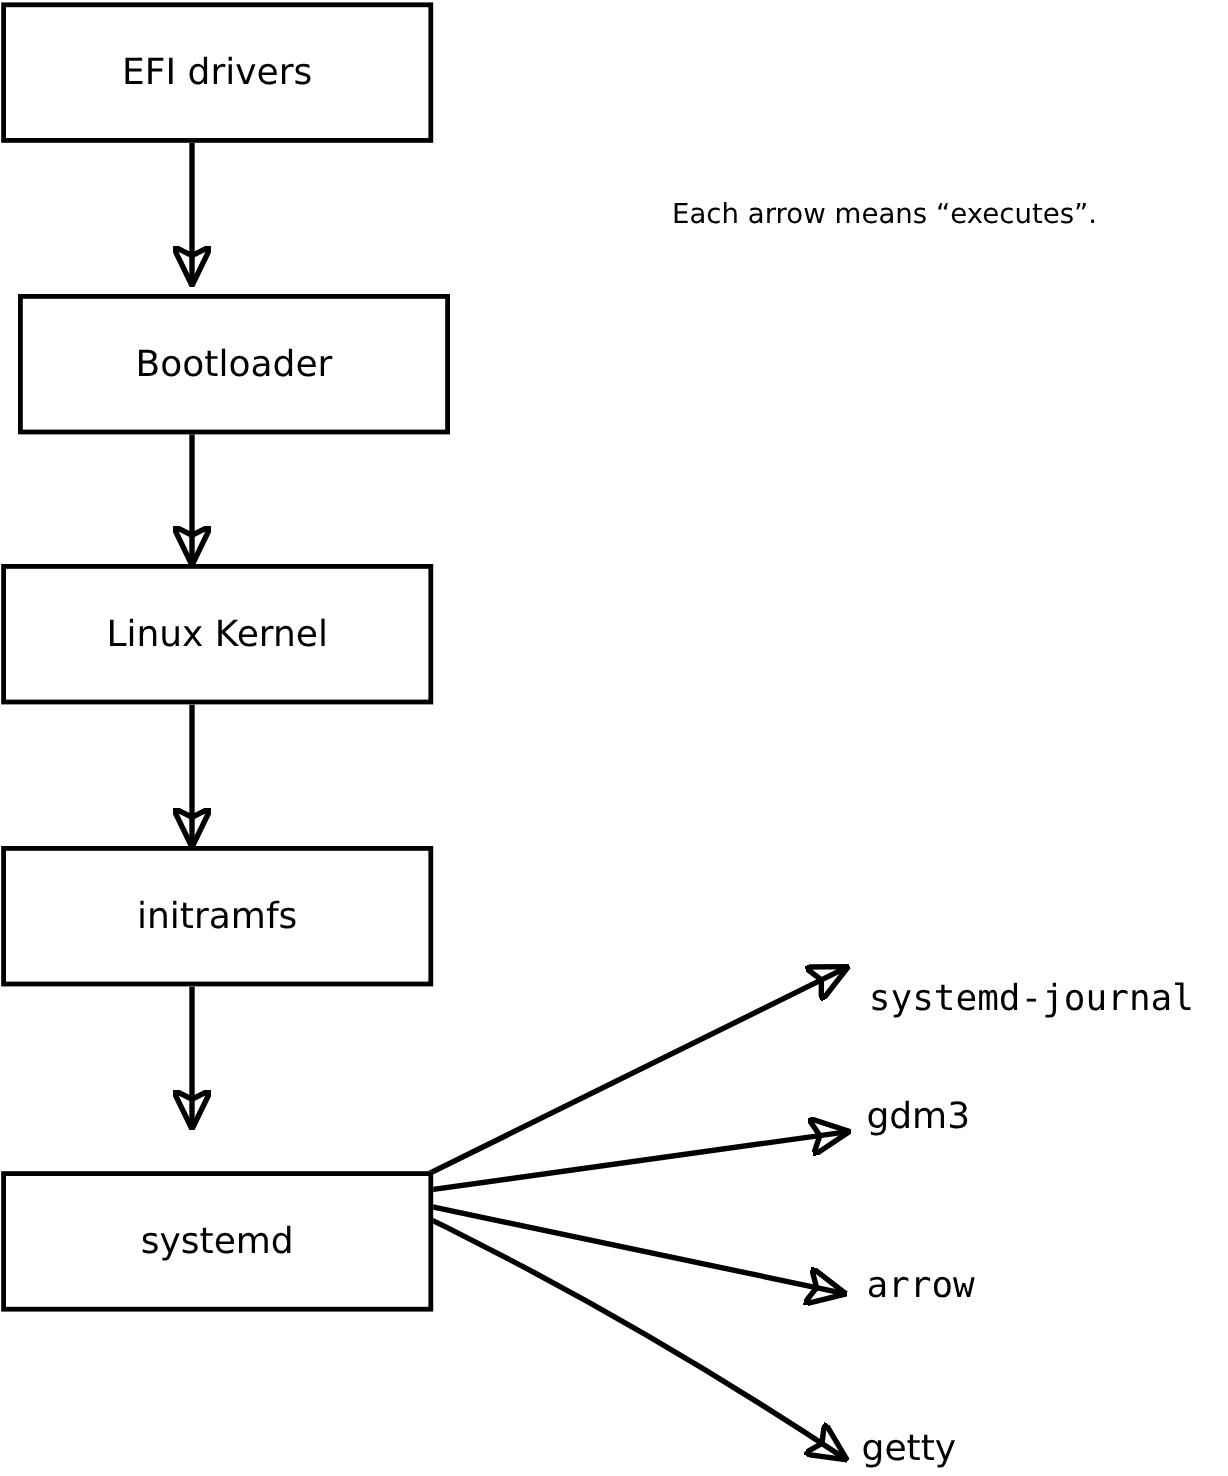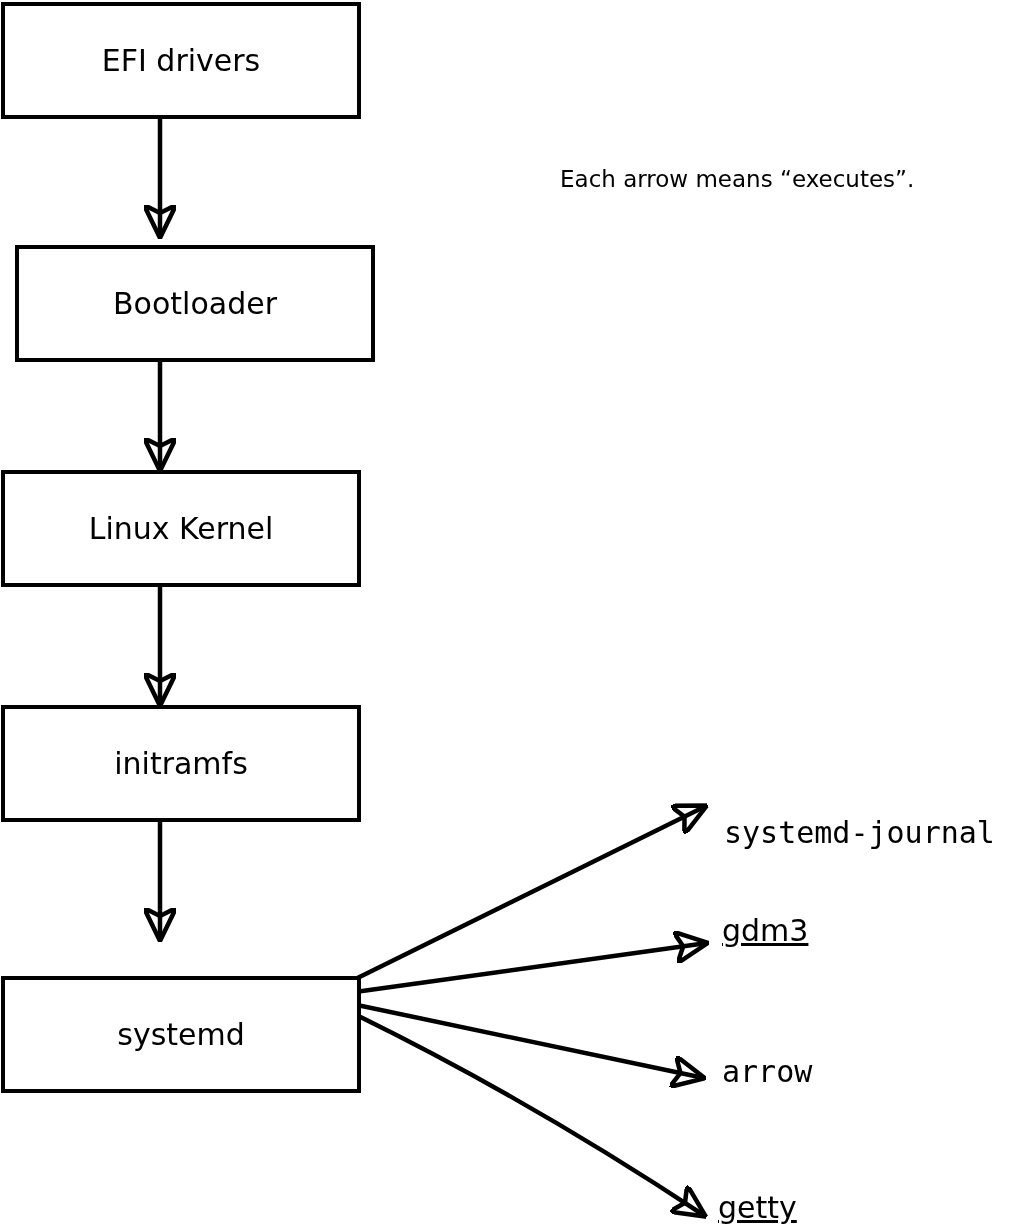--- a/index.html
+++ b/index.html
@@ -47,21 +47,21 @@
   .node-3 { top: 470px; }
   .node-4 { top: 705px; }
   .node-5 { top: 976px; }
   .svc {
     position: absolute;
     white-space: nowrap;
     font-size: 30px;
     line-height: 36px;
   }
   .mono { font-family: "DejaVu Sans Mono", monospace; }
-  .sans { font-family: "DejaVu Sans", sans-serif; text-decoration: underline; }
+  .sans { font-family: "DejaVu Sans", sans-serif; }
   .svc-journal { left: 724px; top: 775px; margin-top: 40px; }
   .svc-gdm3    { left: 722px; top: 913px; }
   .svc-getty   { left: 722px; top: 1054px; }
   .svc-sshd    { left: 718px; top: 1190px; }
   .caption {
     position: absolute;
     left: 560px;
     top: 161px;
     font-size: 23px;
     line-height: 36px;

